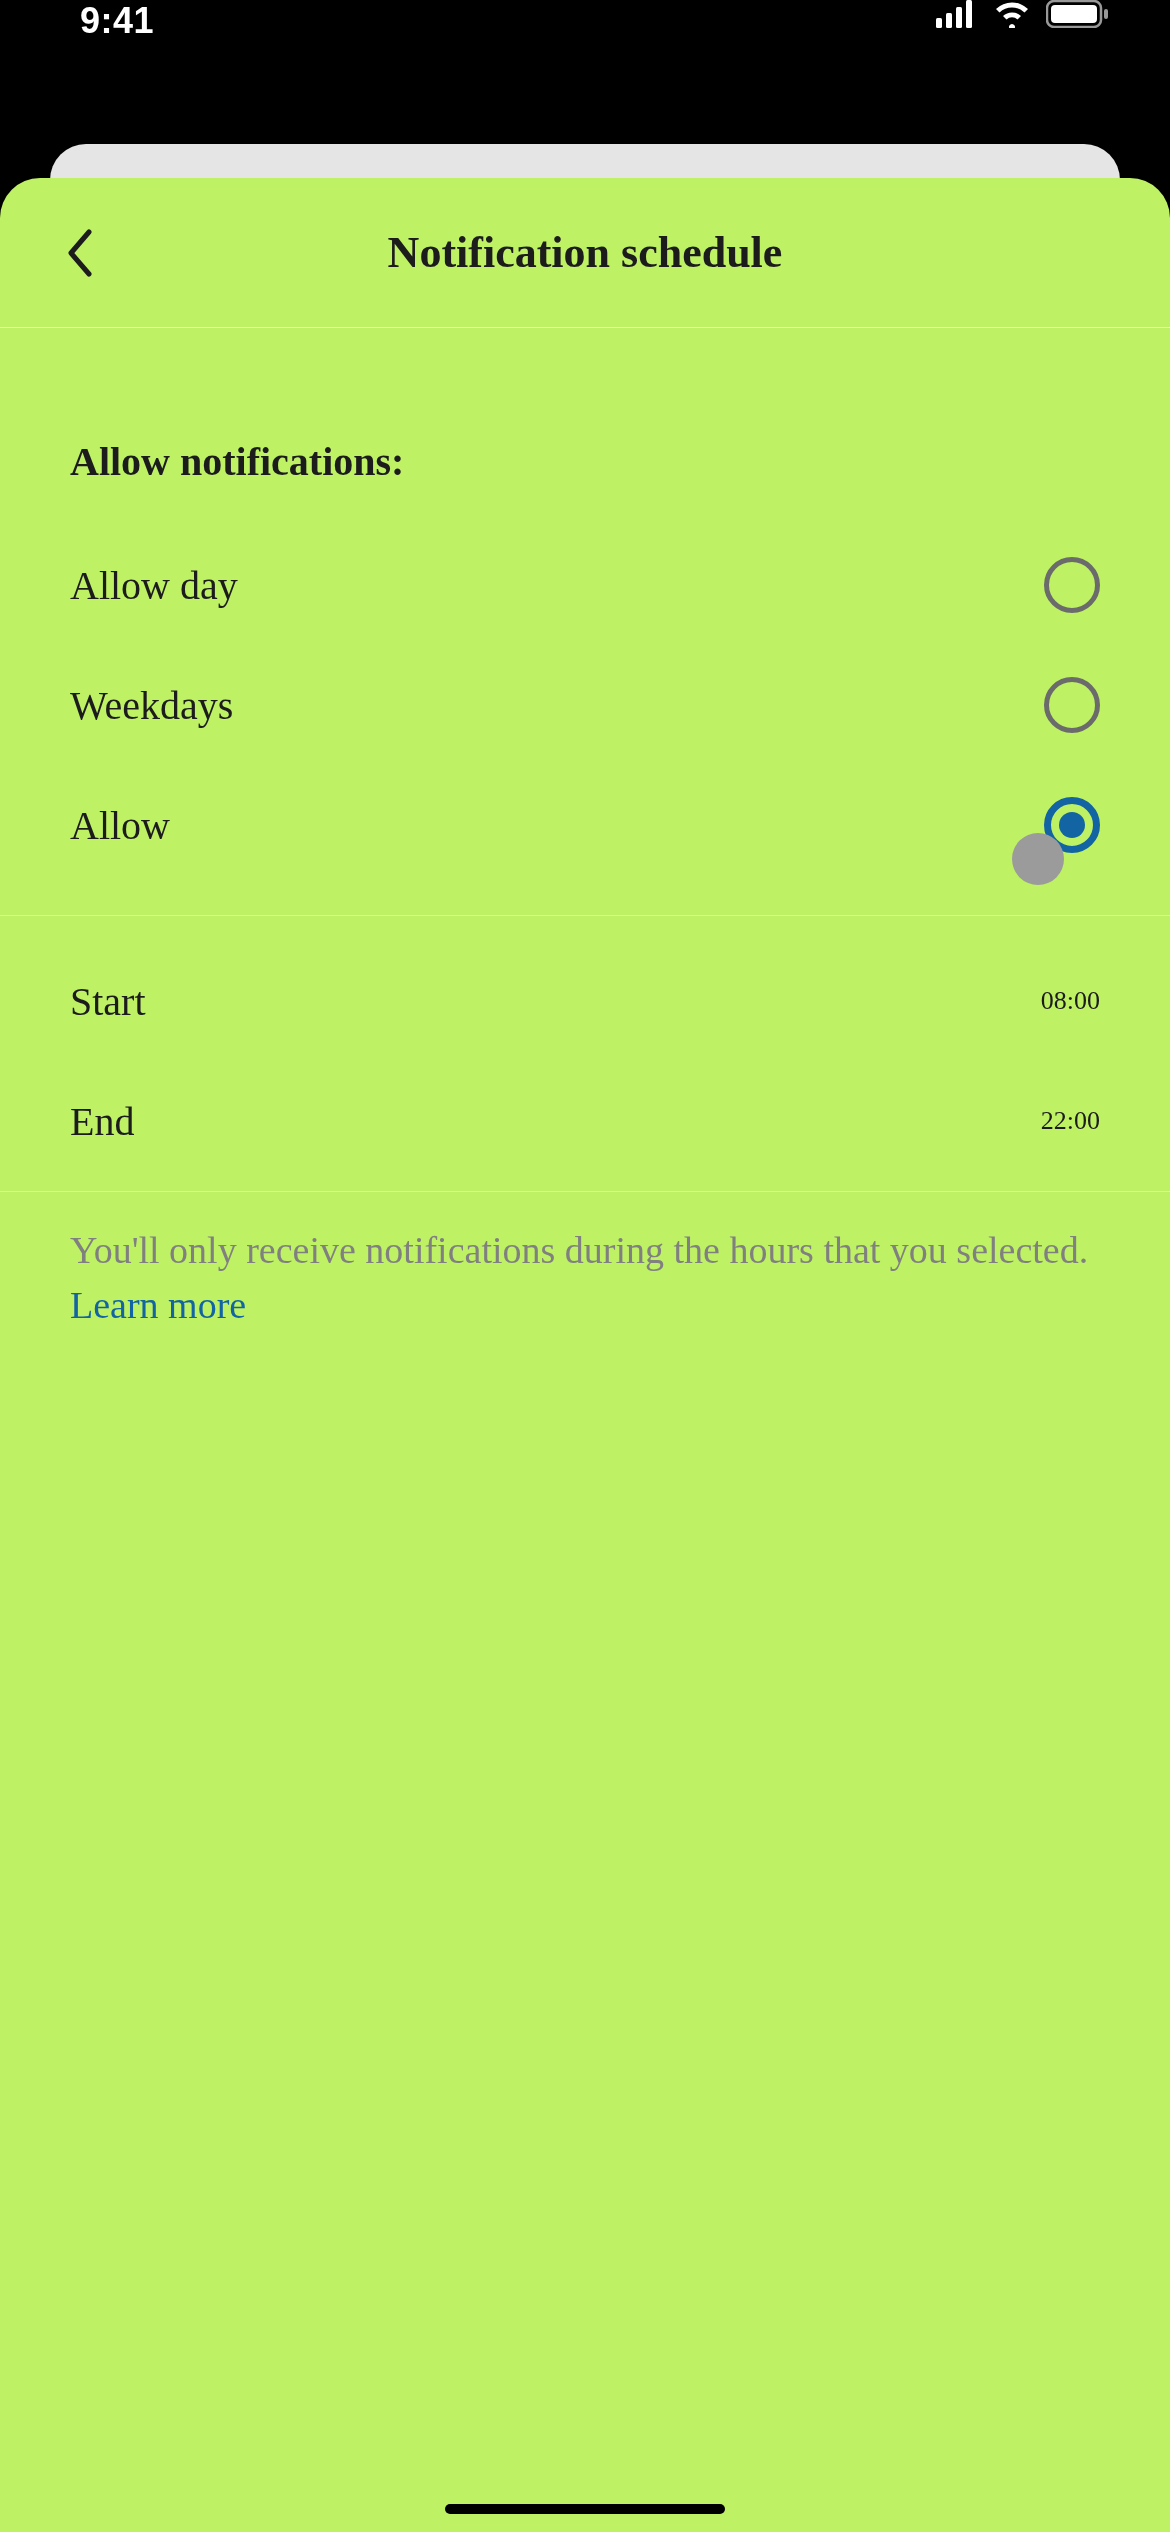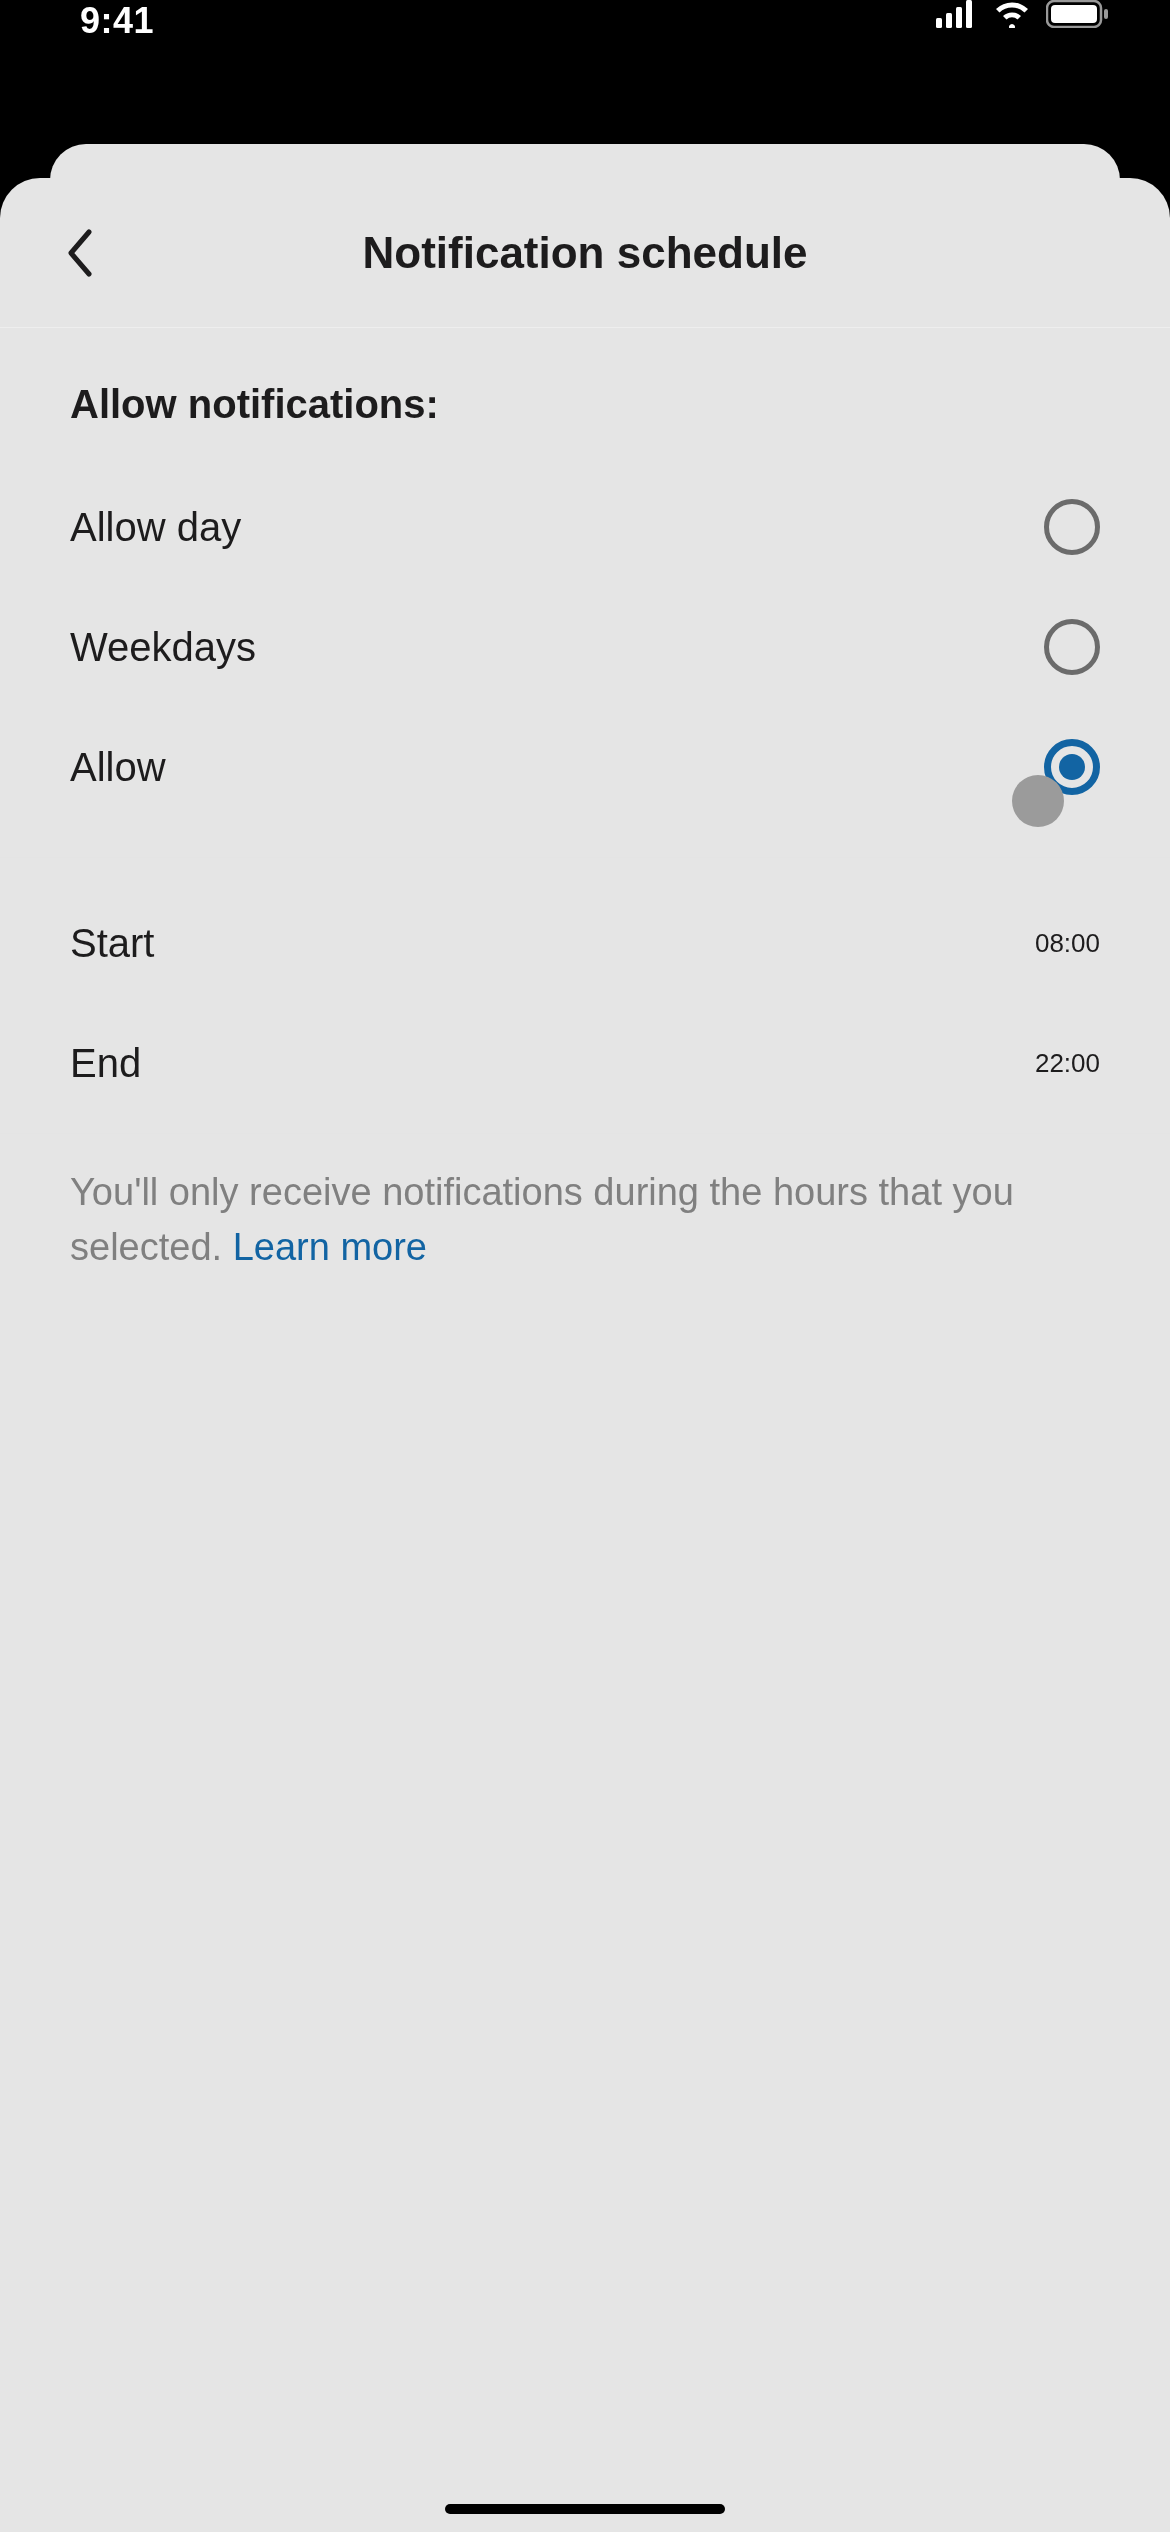--- a/index.html
+++ b/index.html
@@ -51,24 +51,25 @@
       border-radius: 36px 36px 0 0;
       z-index: 1;
     }
 
     .sheet {
       position: absolute;
       top: 178px;
       left: 0;
       right: 0;
       bottom: 0;
-      background: #e5e5e5;
+      background: #bef264;
       border-radius: 40px 40px 0 0;
       z-index: 2;
       overflow: hidden;
+      font-family: Liberation Serif, serif;
     }
 
     .nav-header {
       height: 150px;
       display: flex;
       align-items: center;
       justify-content: center;
       position: relative;
       border-bottom: 1px solid #eeeeee;
     }
@@ -90,21 +91,21 @@
       color: #1d1c1d;
     }
 
     .content {
       padding: 0 70px;
     }
     .section-title {
       font-size: 40px;
       font-weight: 700;
       color: #1d1c1d;
-      margin-top: 54px;
+      margin-top: 110px;
       margin-bottom: 40px;
     }
 
     .radio-row {
       display: flex;
       align-items: center;
       justify-content: space-between;
       height: 120px;
       cursor: pointer;
       position: relative;

